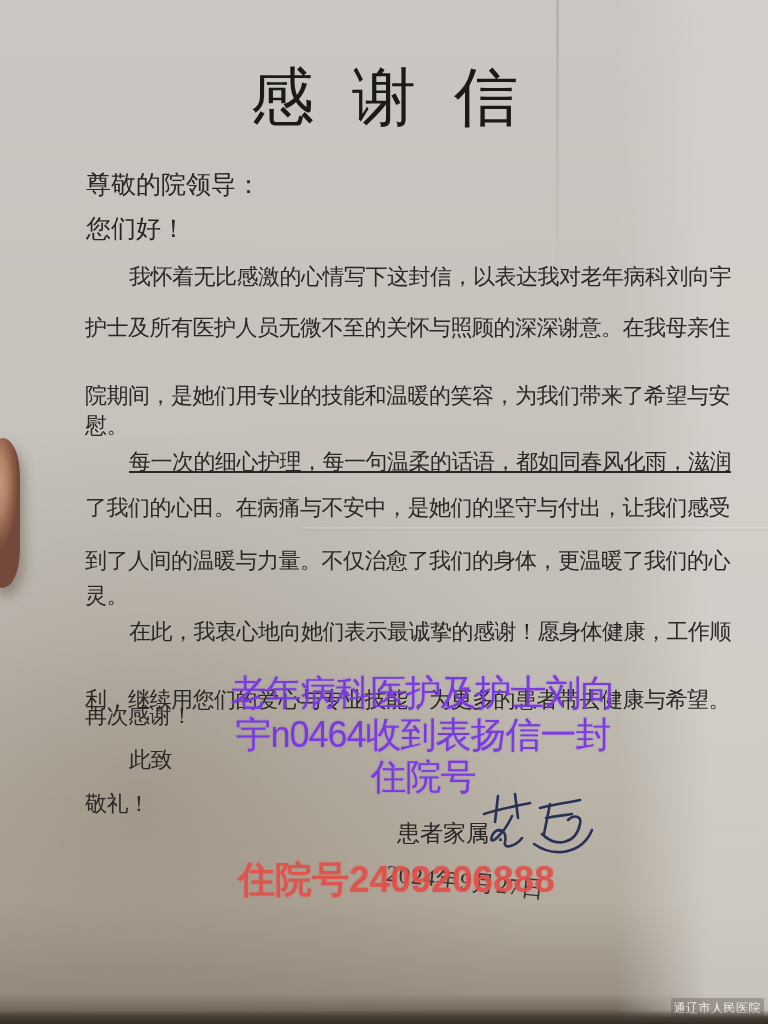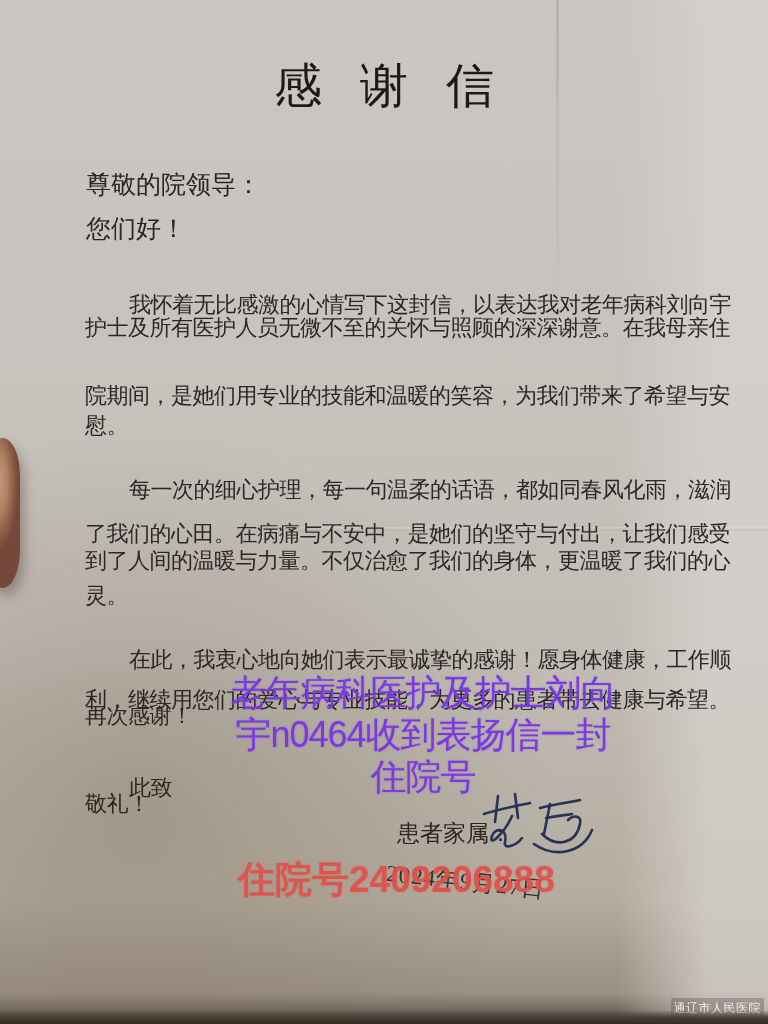--- a/index.html
+++ b/index.html
@@ -21,24 +21,24 @@
     background:linear-gradient(180deg, rgba(255,255,255,.35), rgba(110,105,98,.22));opacity:.6;}
   .bottom-edge{position:absolute;left:0;bottom:0;width:100%;height:14px;
     background:linear-gradient(180deg, rgba(63,56,48,0), #473f35 55%, #332c25 100%);}
   
   .finger{position:absolute;left:-14px;top:438px;width:34px;height:150px;
     border-radius:18px/40px;
     background:radial-gradient(60% 45% at 35% 30%, #c89a7e 0%, #b08266 45%, #8a5a44 80%, #74483a 100%);
     box-shadow:4px 8px 12px rgba(60,45,35,.35);}
   .letter{position:absolute;inset:0;color:#282522;}
   .title{position:absolute;left:0;top:54px;width:100%;text-align:center;
-    font-size:48px;letter-spacing:38px;text-indent:38px;color:#1c1a18;font-weight:500;}
+    font-size:64px;letter-spacing:38px;text-indent:38px;color:#1c1a18;font-weight:500;}
   .line{position:absolute;font-size:25px;}
   .body-line{position:absolute;left:85px;font-size:22px;letter-spacing:-0.5px;white-space:nowrap;color:#2a2724;}
-  .indent{padding-left:44px;margin-top:28px;}
+  .indent{padding-left:44px;}
   .signoff{position:absolute;left:397px;top:818px;font-size:23px;}
   .date{position:absolute;left:388px;top:858px;font-size:23px;letter-spacing:1px;
     transform:rotate(6deg);transform-origin:left top;color:#33302c;}
   .signature{position:absolute;left:478px;top:790px;}
   
   .purple-note{position:absolute;left:78px;top:672px;width:690px;text-align:center;
     font-family:"Liberation Sans","DejaVu Sans",sans-serif;font-weight:400;
     font-size:36px;line-height:42px;letter-spacing:-1px;
     text-shadow:0 0 2px rgba(125,60,225,.45);}
   .red-note{position:absolute;left:238px;top:855px;
@@ -63,22 +63,22 @@
   <div class="letter">
     <div class="title">感谢信</div>
     <div class="line" style="left:86px;top:168px;">尊敬的院领导：</div>
     <div class="line" style="left:86px;top:212px;">您们好！</div>
 
     <div id="letter-body">
         <div class="body-line indent" style="top: 262px;">我怀着无比感激的心情写下这封信，以表达我对老年病科刘向宇</div>
         <div class="body-line" style="top: 313px;">护士及所有医护人员无微不至的关怀与照顾的深深谢意。在我母亲住</div>
         <div class="body-line" style="top: 381px;">院期间，是她们用专业的技能和温暖的笑容，为我们带来了希望与安</div>
         <div class="body-line" style="top: 411px;">慰。</div>
-        <div class="body-line indent" style="top: 447px;">每一次的细心护理，每一句温柔的话语，都如同春风化雨，滋润</div>
-        <div class="body-line" style="top: 519px;">了我们的心田。在病痛与不安中，是她们的坚守与付出，让我们感受</div>
+        <div class="body-line indent" style="top: 447px; text-decoration: underline;">每一次的细心护理，每一句温柔的话语，都如同春风化雨，滋润</div>
+        <div class="body-line" style="top: 493px;">了我们的心田。在病痛与不安中，是她们的坚守与付出，让我们感受</div>
         <div class="body-line" style="top: 546px;">到了人间的温暖与力量。不仅治愈了我们的身体，更温暖了我们的心</div>
         <div class="body-line" style="top: 581px;">灵。</div>
         <div class="body-line indent" style="top: 617px;">在此，我衷心地向她们表示最诚挚的感谢！愿身体健康，工作顺</div>
         <div class="body-line" style="top: 685px;">利，继续用您们的爱心与专业技能，为更多的患者带去健康与希望。</div>
         <div class="body-line" style="top: 701px;">再次感谢！</div>
         <div class="body-line indent" style="top: 745px;">此致</div>
         <div class="body-line" style="top: 789px;">敬礼！</div>
       </div>
 
     <div class="signoff">患者家属：</div>

